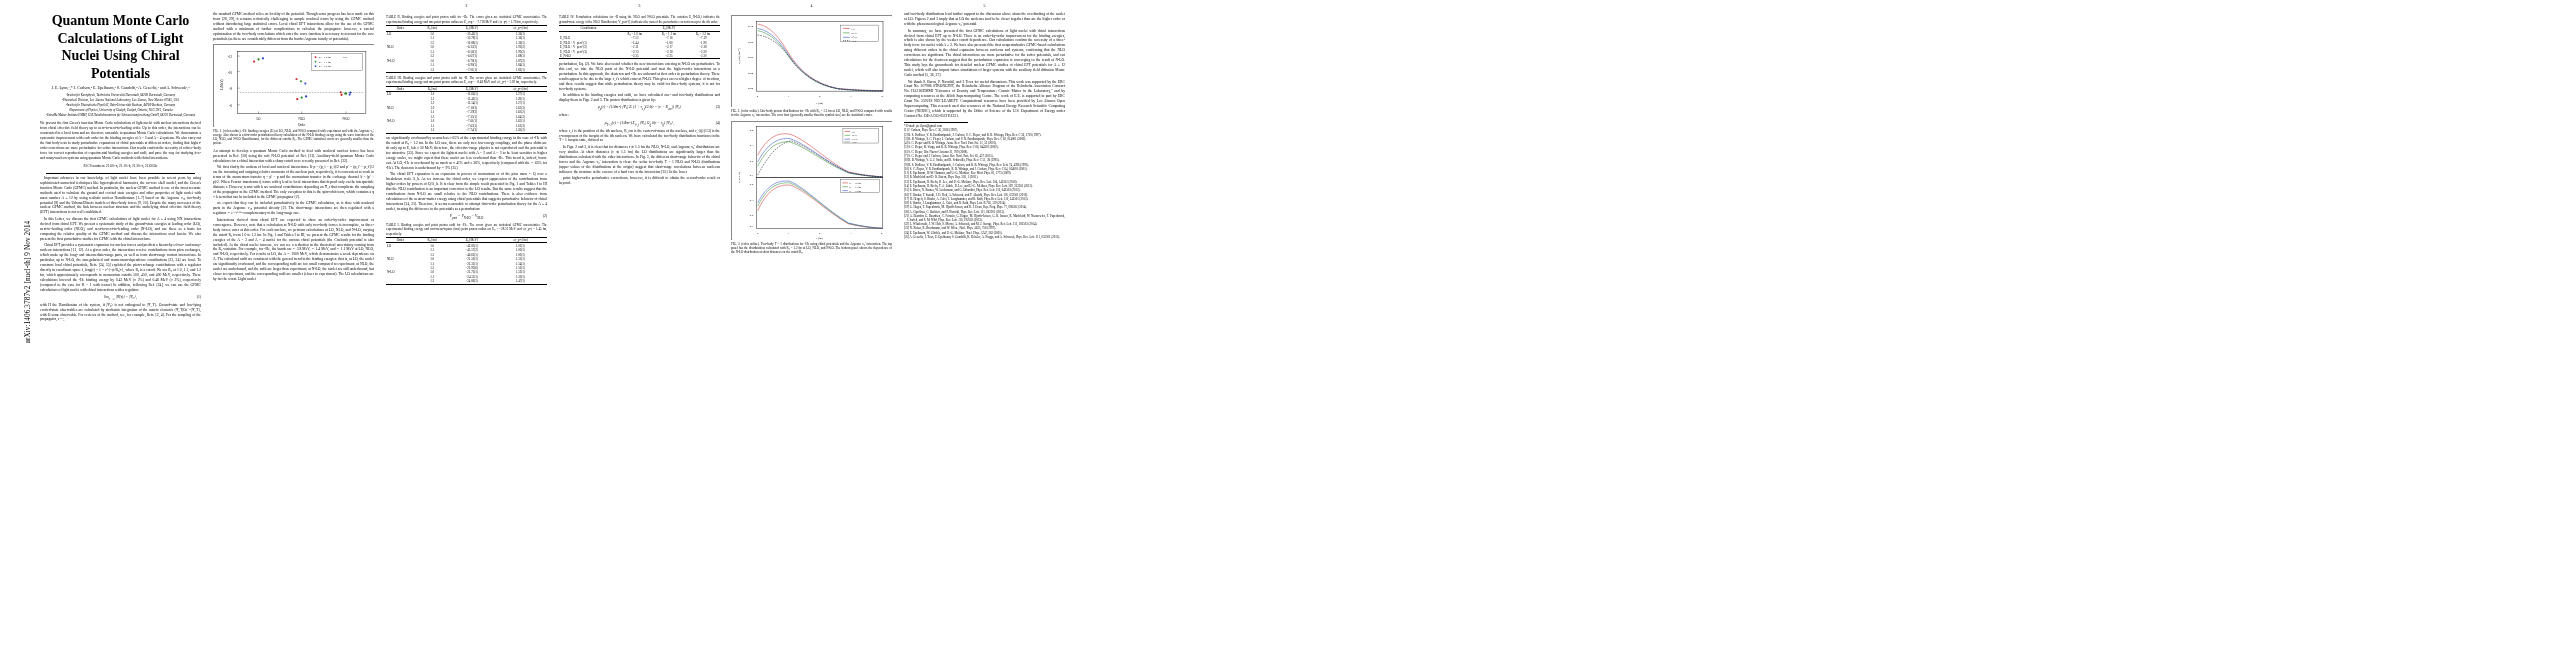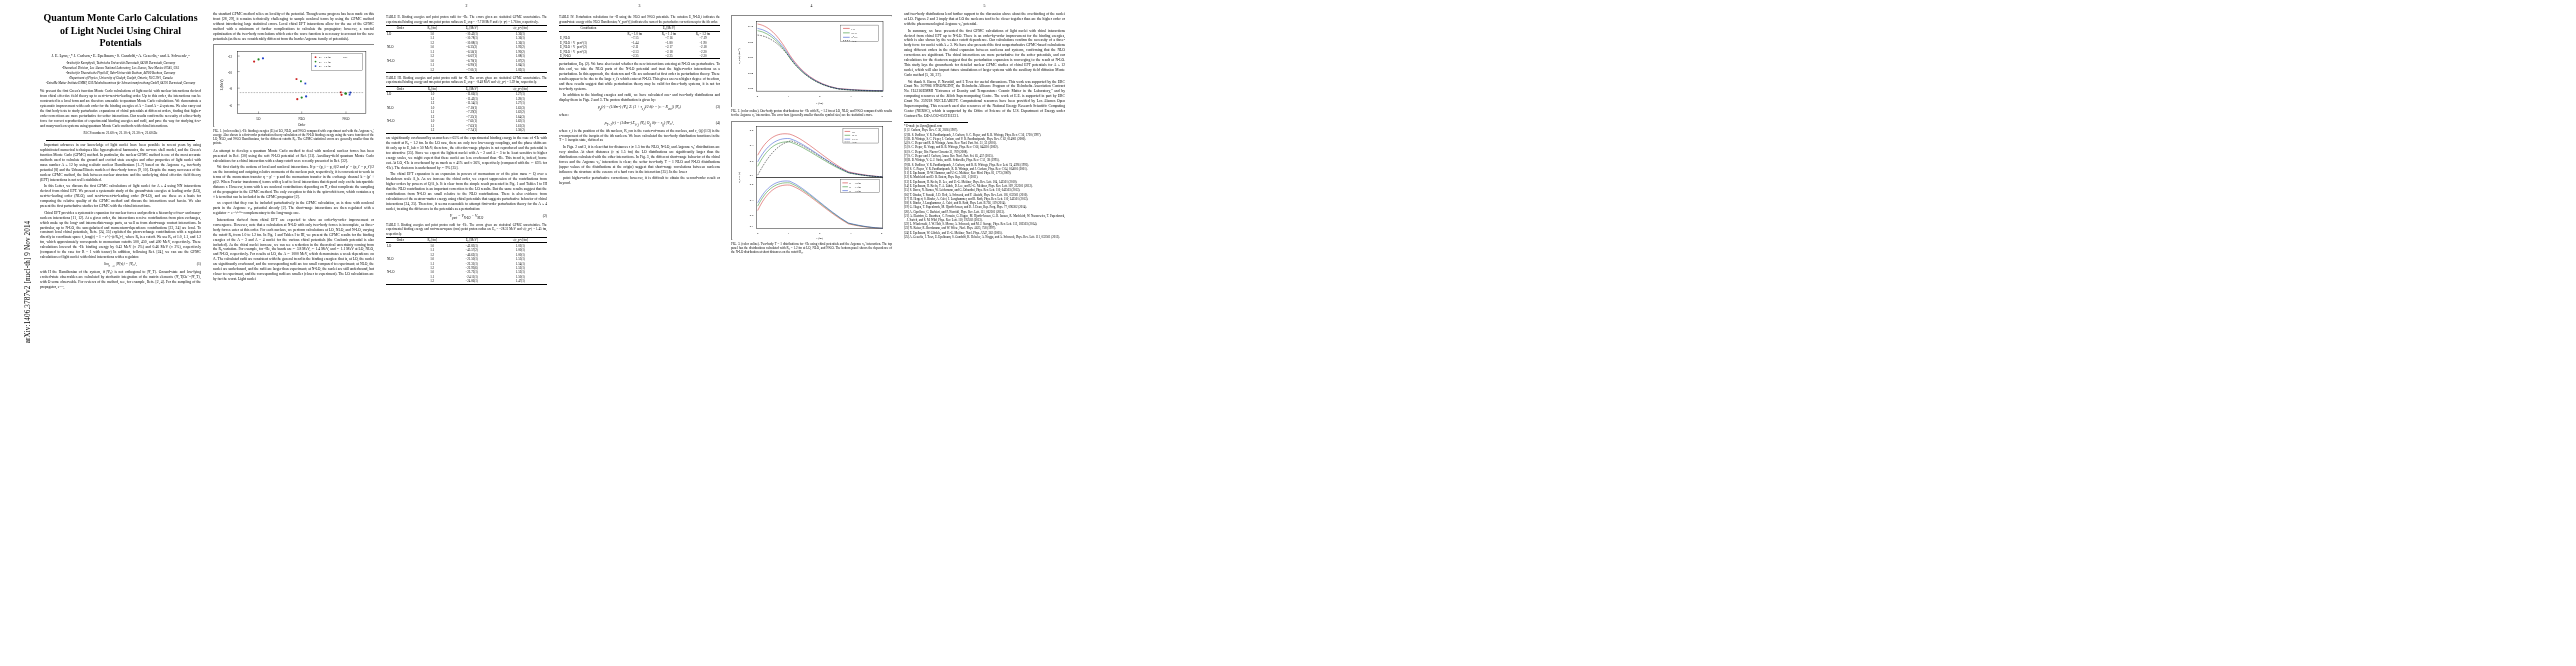--- a/index.html
+++ b/index.html
@@ -30,21 +30,21 @@
 
   
   .col { position:absolute; top:12.2px; font-size:3.7px; line-height:1.33; text-align:justify; }
   .col p { margin:0 0 1.7px 0; text-indent:3.9px; }
   .col p.noind { text-indent:0; }
 
   .pagenum { position:absolute; top:4.4px; font-size:3.9px; text-align:center; }
 
   
   .title {
-    font-size:10px; font-weight:bold; text-align:center; margin-bottom:3.3px;
+    font-size:14px; font-weight:bold; text-align:center; margin-bottom:3.3px;
     line-height:1.25; font-family:"Liberation Serif", serif;
   }
   .authors { font-size:4px; text-align:center; line-height:1.45; margin-bottom:2.2px; }
   .affil { font-size:3.1px; font-style:italic; text-align:center; line-height:1.4; margin-bottom:0.6px; }
   .abstract { font-size:3.6px; text-align:justify; line-height:1.38; margin-top:3.9px; }
   .pacs { font-size:3.4px; text-align:center; margin-top:2.8px; margin-bottom:4.4px; }
   .rule-thin { border:0; border-top:0.3px solid #000; margin:2.2px auto; width:92%; }
 
   
   .figbox { border:0.3px solid #888; background:#fff; margin:2.2px 0 1.7px 0; position:relative; }

